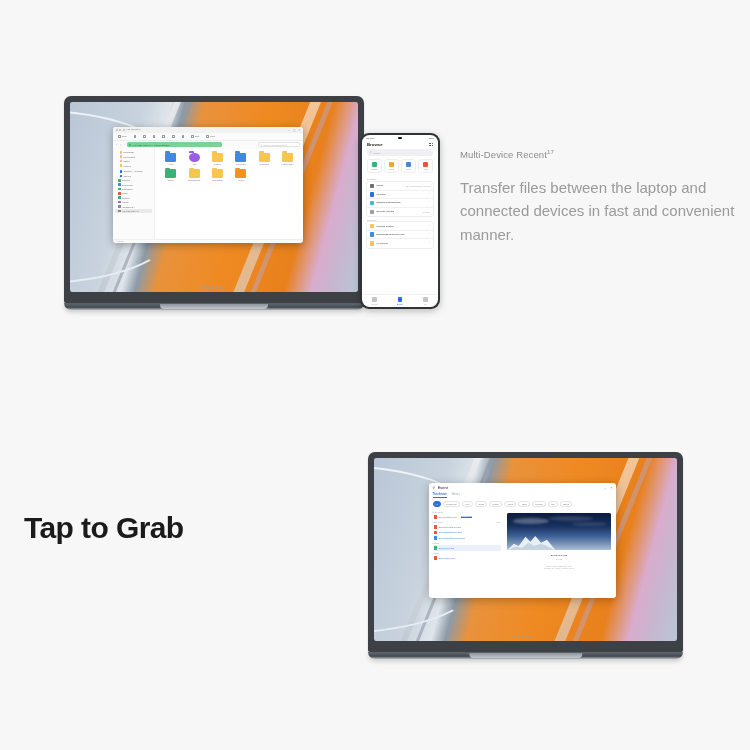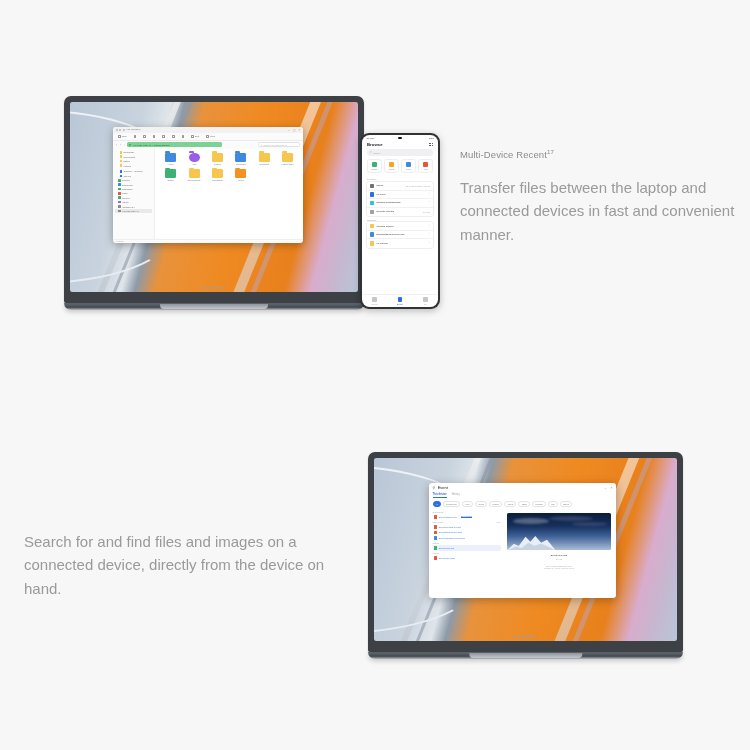--- a/index.html
+++ b/index.html
@@ -283,21 +283,21 @@
 <body>
 
 <div class="page">
 
   <div class="copy" id="copy-top">
     <div class="eyebrow"><span>Multi-Device Recent</span><sup>17</sup></div>
     <div class="subcopy">Transfer files between the laptop and connected devices in fast and convenient manner.</div>
   </div>
 
   <div class="copy" id="copy-bottom">
-    <div class="subcopy">Search for and find files and images on a connected device, directly from the device on hand.</div>
+    <div class="headline">Tap to Grab</div>
   </div>
 
   <div class="laptop" id="laptop-top" style="left:64px; top:96px; width:300px;">
     <div class="lid" style="height:207px;">
       <div class="screen">
         <div class="wallpaper">
           <div class="wp-orange"></div>
           <div class="wp-stripe" style="left:23%; width:6px; background:linear-gradient(#f3f3f3,#b9c1cb);"></div>
           <div class="wp-stripe" style="left:28%; width:3px; background:#8d98a6; opacity:.6;"></div>
           <div class="wp-stripe" style="left:70%; width:10px; background:linear-gradient(#fff,#d4dbe4); opacity:.55;"></div>

